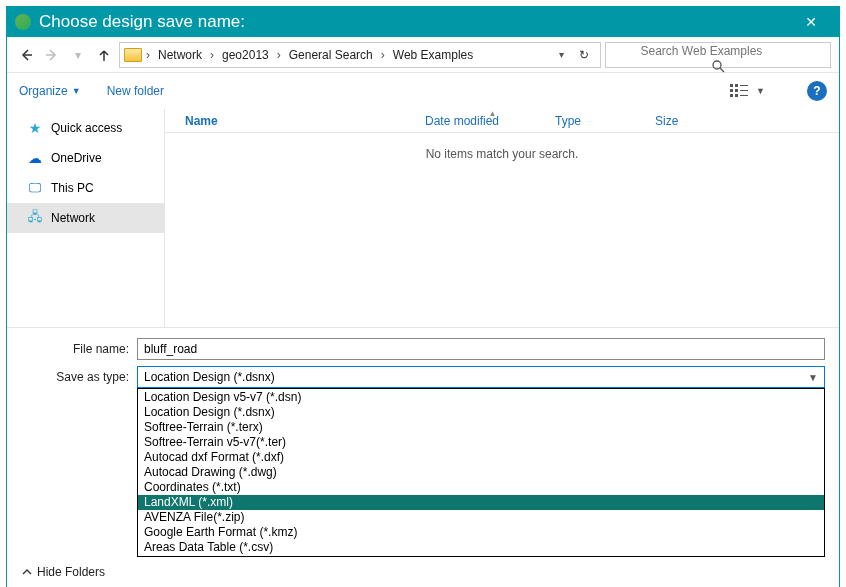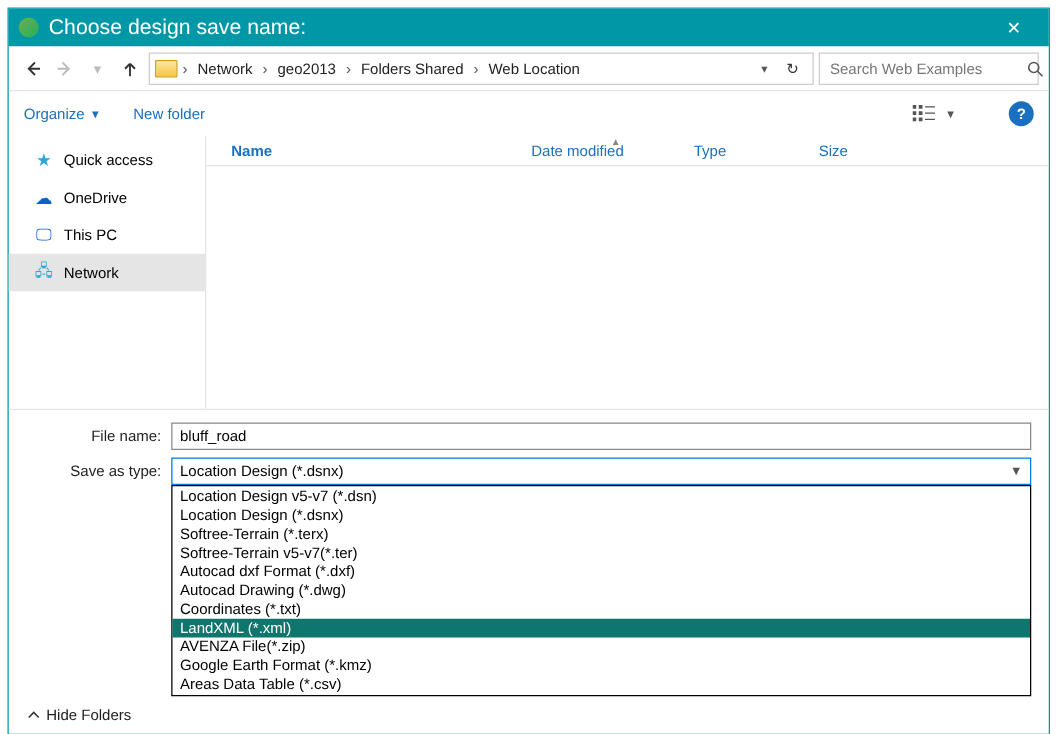--- a/index.html
+++ b/index.html
@@ -11,21 +11,21 @@
 .titlebar .close { width: 40px; text-align: center; cursor: pointer; font-size: 14px; }
 .navbar { height: 36px; display: flex; align-items: center; padding: 4px 8px; gap: 4px; border-bottom: 1px solid #e5e5e5; }
 .nav-btn { width: 22px; height: 22px; display: inline-flex; align-items: center; justify-content: center; color: #555; cursor: pointer; }
 .nav-btn.disabled { color: #bbb; }
 .address { flex: 1; height: 26px; border: 1px solid #ccc; display: flex; align-items: center; padding: 0 4px; gap: 2px; overflow: hidden; }
 .folder-icon { width: 18px; height: 14px; background: linear-gradient(#ffe9a2,#f5c342); border: 1px solid #d4a017; border-radius: 1px; position: relative; }
 .crumb { padding: 2px 4px; cursor: pointer; white-space: nowrap; color: #222; }
 .chev { color: #555; padding: 0 2px; }
 .addr-right { margin-left: auto; display: flex; align-items: center; gap: 8px; }
 .refresh { width: 24px; text-align: center; color: #333; cursor: pointer; }
-.searchbox { width: 176px; height: 26px; border: 1px solid #ccc; display: flex; align-items: center; padding: 0 6px; }
+.searchbox { width: 226px; height: 26px; border: 1px solid #ccc; display: flex; align-items: center; padding: 0 6px; flex-direction: column; }
 .searchbox input { flex: 1; border: 0; outline: 0; color: #777; background: transparent; }
 .searchbox .sicon { color: #555; }
 .toolbar { height: 36px; display: flex; align-items: center; padding: 0 12px; gap: 26px; }
 .toolbar .org { color: #1a6fbf; cursor: pointer; display: flex; align-items: center; gap: 4px; }
 .toolbar .newf { color: #1a6fbf; cursor: pointer; }
 .toolbar .spacer { flex: 1; }
 .toolbar .view { display: flex; align-items: center; gap: 4px; color: #555; cursor: pointer; }
 .toolbar .help { width: 20px; height: 20px; border-radius: 50%; background: #1a6fbf; color: #fff; display: inline-flex; align-items: center; justify-content: center; font-weight: bold; cursor: pointer; margin-left: 16px; }
 .body { display: flex; height: 218px; }
 .tree { width: 158px; border-right: 1px solid #e5e5e5; padding-top: 4px; }
@@ -90,23 +90,23 @@
         </svg>
       </span>
 
     <div class="address">
       <span class="folder-icon"></span>
       <span class="chev">›</span>
       <span class="crumb">Network</span>
       <span class="chev">›</span>
       <span class="crumb">geo2013</span>
       <span class="chev">›</span>
-      <span class="crumb">Folders Shared</span>
-      <span class="chev">›</span>
-      <span class="crumb">Web Location</span>
+      <span class="crumb">General Search</span>
+      <span class="chev">›</span>
+      <span class="crumb">Web Examples</span>
       <div class="addr-right">
         <span style="font-size:10px;color:#555">▾</span>
         <span class="refresh">↻</span>
       </div>
     </div>
 
     <div class="searchbox">
       <input placeholder="Search Web Examples" style="">
       <span class="sicon">
           <svg width="14" height="14" viewBox="0 0 14 14">
@@ -164,20 +164,21 @@
     <div class="list">
       <span class="sort-up">▲</span>
       <div class="list-head">
         <div class="col-name">
             <span>Name</span>
           </div>
         <div class="col-date">Date modified</div>
         <div class="col-type">Type</div>
         <div class="col-size">Size</div>
       </div>
+      <div class="empty">No items match your search.</div>
     </div>
   </div>
 
   <div class="bottom">
     <div class="row">
       <label>File name:</label>
       <div class="field"><input class="txtinput" value="bluff_road" style=""></div>
     </div>
     <div class="row">
       <label>Save as type:</label>

